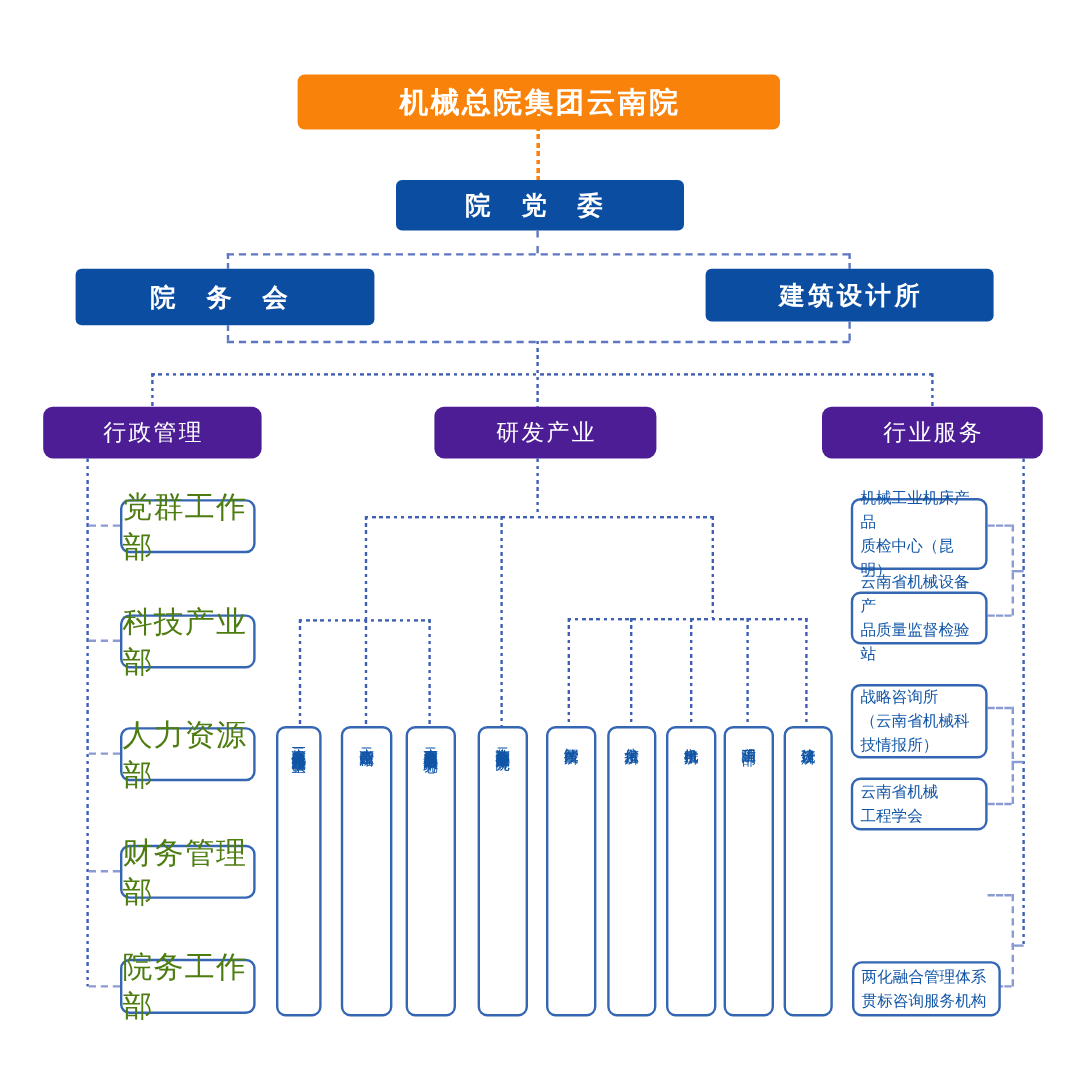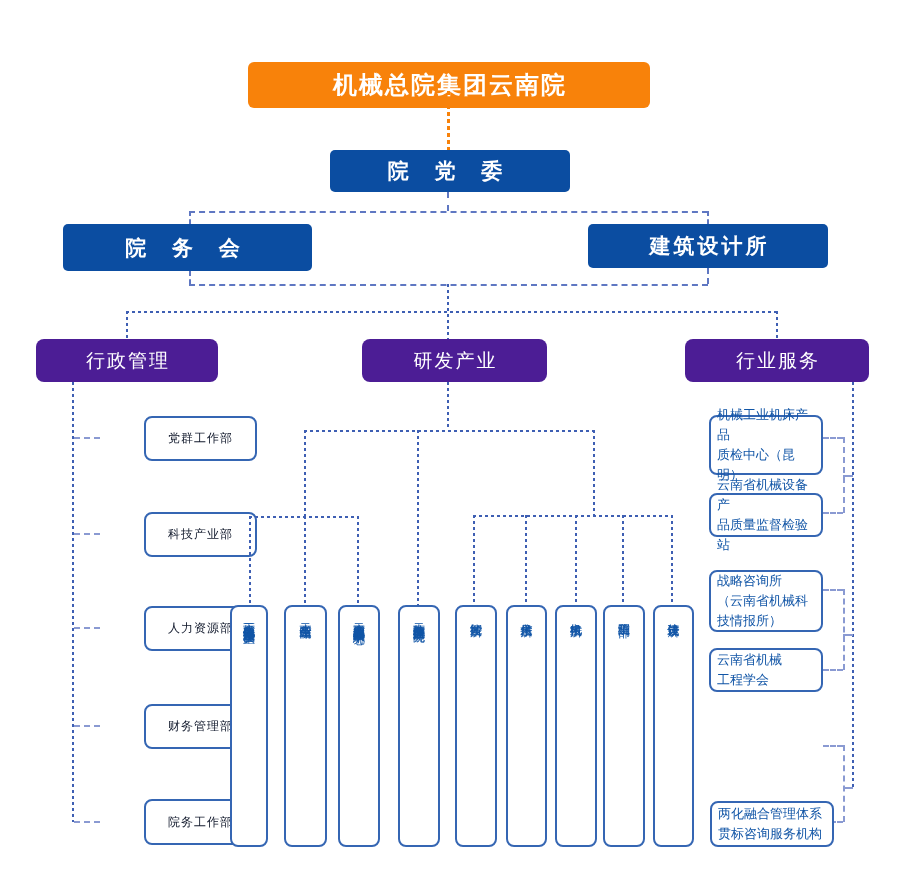--- a/index.html
+++ b/index.html
@@ -9,21 +9,21 @@
   .box{position:absolute;box-sizing:border-box;display:flex;align-items:center;justify-content:center;}
 
   
   .root-box{background:#F8820A;color:#fff;border-radius:6px;font-size:24px;font-weight:700;letter-spacing:2px;padding-left:2px;margin-top:17px;}
   .blue-box{background:#0B4DA1;color:#fff;border-radius:5px;font-size:21px;font-weight:700;}
   .sp-wide{letter-spacing:10px;}
   .sp-small{letter-spacing:3px;padding-left:3px;}
   .amber-box{background:#4c1d95;color:#fff;border-radius:8px;font-size:19px;font-weight:400;letter-spacing:2px;padding-left:2px;}
 
   
-  .obox{background:#fff;border:2px solid #3566B3;border-radius:8px;color:#0f172a;font-size:12px;font-weight:500;letter-spacing:1px;margin-left:44px;}
+  .obox{background:#fff;border:2px solid #3566B3;border-radius:8px;color:#4d7c0f;font-size:25px;font-weight:500;letter-spacing:1px;}
   .vbox{background:#fff;border:2px solid #3566B3;border-radius:8px;color:#1155A6;
         writing-mode:vertical-rl;text-orientation:upright;
         justify-content:flex-start;align-items:center;
         padding-top:7px;font-size:12px;font-weight:500;letter-spacing:0.5px;line-height:1;}
   .sbox{background:#fff;border:2px solid #3566B3;border-radius:8px;color:#1155A6;
         flex-direction:column;align-items:flex-start;justify-content:center;
         font-size:13px;font-weight:500;line-height:20px;padding:2px 6px;}
 
   
   .seg{position:absolute;}

